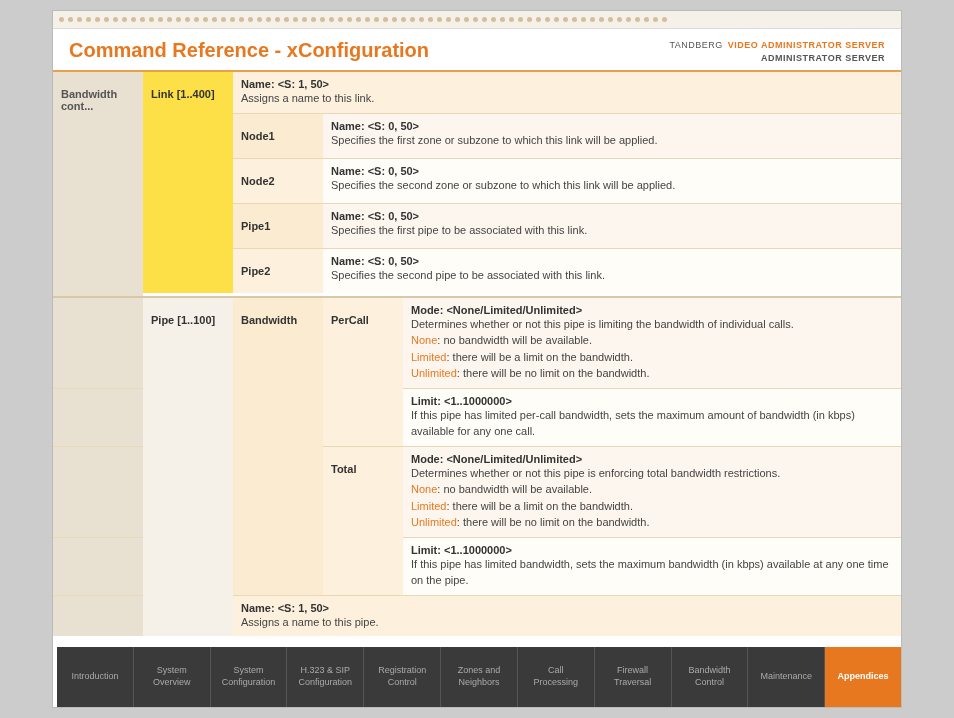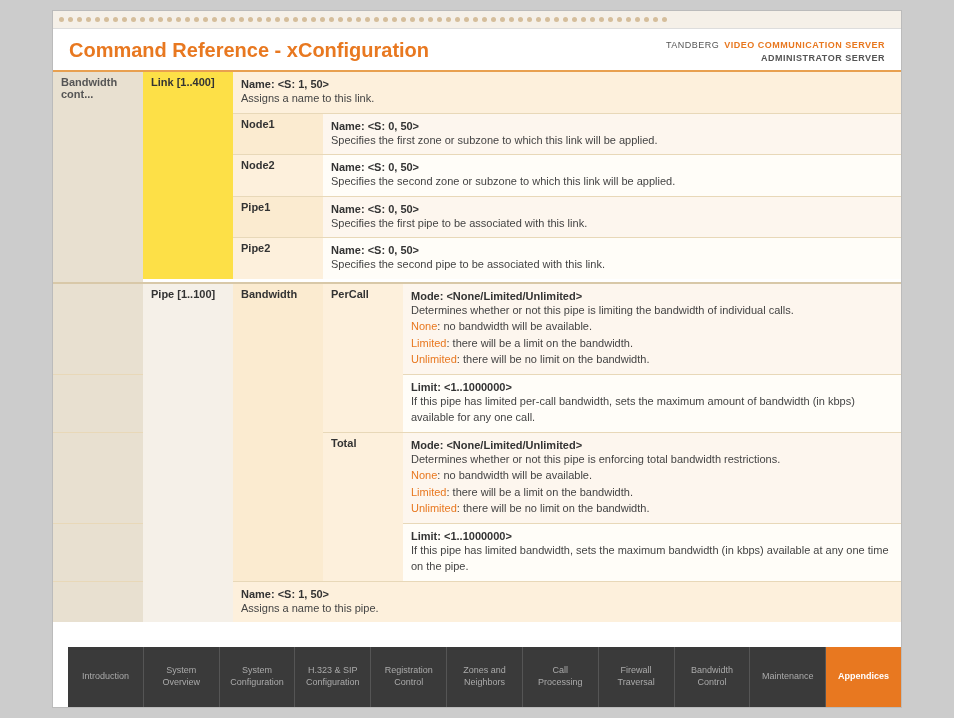--- a/index.html
+++ b/index.html
@@ -81,21 +81,21 @@
     }
 
     
     .main-table {
       width: 100%;
       border-collapse: collapse;
       font-size: 11px;
     }
     .main-table td {
       vertical-align: top;
-      padding: 4px 8px;
+      padding: 16px 8px;
     }
     .col-section {
       width: 90px;
       background: #e8e0d0;
       color: #555;
       font-weight: bold;
       font-size: 11px;
       padding: 8px;
       vertical-align: top;
     }
@@ -136,21 +136,21 @@
     }
     .desc-text {
       color: #444;
       line-height: 1.5;
     }
 
     
     .bottom-nav {
       position: absolute;
       bottom: 0;
-      left: 15px;
+      left: 4px;
       right: 0;
       height: 60px;
       background: #3a3a3a;
       display: flex;
       align-items: stretch;
     }
     .nav-tab {
       flex: 1;
       display: flex;
       flex-direction: column;
@@ -293,21 +293,21 @@
       <div class="dot"></div>
         <div class="dot"></div>
     </div>
   </div>
 
   <div class="header">
     <div class="header-title">Command Reference - xConfiguration</div>
     <div class="header-right">
       <div>
         <span class="company">TANDBERG</span>&nbsp;
-        <span class="product">VIDEO COMMUNICATION SERVER</span>
+        <span class="product">VIDEO ADMINISTRATOR SERVER</span>
       </div>
       <div class="guide">ADMINISTRATOR SERVER</div>
     </div>
   </div>
 
   <div class="content">
     <table class="main-table">
       <colgroup>
         <col style="width:90px">
         <col style="width:90px">

